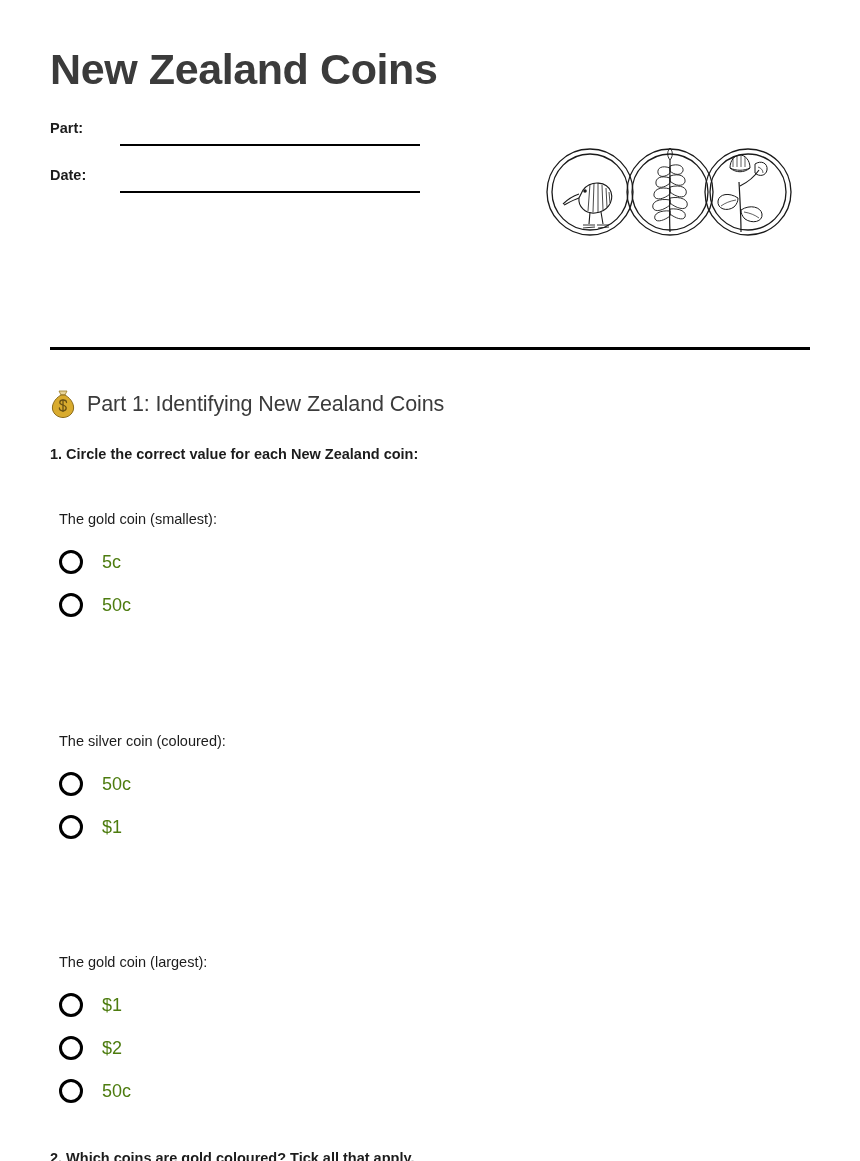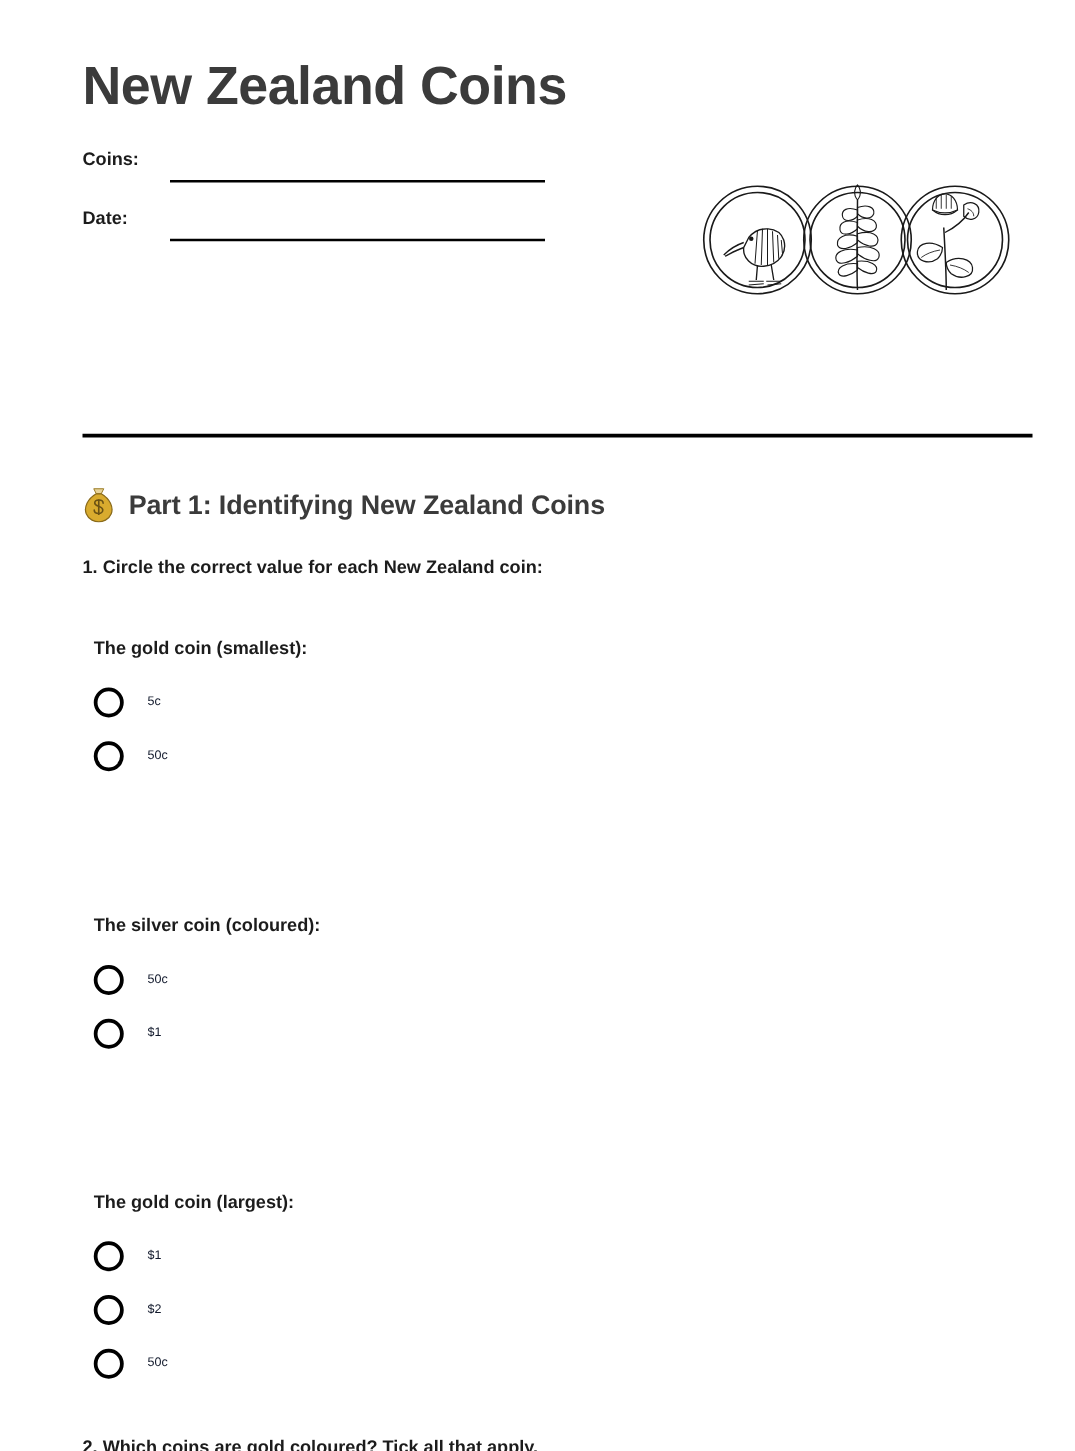--- a/index.html
+++ b/index.html
@@ -11,21 +11,21 @@
     width: 860px;
     height: 1161px;
     position: relative;
     overflow: hidden;
     font-family: "Liberation Sans", sans-serif;
     color: #3a3a3a;
     -webkit-font-smoothing: antialiased;
   }
   .page {
     position: absolute;
-    left: 16px; top: 0;
+    left: 0; top: 0;
     width: 712px;
     height: 1161px;
   }
 
   
   .doc-title {
     position: absolute;
     left: 50px;
     top: 46px;
     font-size: 43px;
@@ -93,21 +93,21 @@
     height: 32px;
   }
   .moneybag-icon {
     width: 26px;
     height: 28px;
     flex: 0 0 auto;
     display: block;
   }
   .section-title {
     font-size: 21.5px;
-    font-weight: bold;
+    font-weight: normal;
     color: #3b3b3b;
     white-space: nowrap;
     letter-spacing: -0.1px;
   }
 
   
   .question-prompt {
     position: absolute;
     left: 50px;
     font-size: 14.5px;
@@ -121,21 +121,21 @@
   .coin-group {
     position: absolute;
     left: 59px;
   }
   .group-1 { top: 512px; }
   .group-2 { top: 734px; }
   .group-3 { top: 955px; }
 
   .group-label {
     font-size: 14.5px;
-    font-weight: bold;
+    font-weight: normal;
     color: #1c1c1c;
     white-space: nowrap;
     margin: 0 0 21px 0;
     line-height: 1;
   }
   .option-row {
     display: flex;
     align-items: center;
     height: 28px;
     margin-bottom: 15px;
@@ -145,36 +145,36 @@
     width: 24px;
     height: 24px;
     flex: 0 0 auto;
     border: 3px solid #000000;
     border-radius: 50%;
     box-sizing: border-box;
     background: transparent;
   }
   .option-label {
     margin-left: 19px;
-    font-size: 10px;
+    font-size: 18px;
     font-weight: normal;
-    color: #0f172a;
+    color: #4d7c0f;
     white-space: nowrap;
     line-height: 1;
   }
 </style>
 </head>
 <body>
 
 <div class="page">
 
   <div class="doc-title">New Zealand Coins</div>
 
   <div class="field-row name">
-    <span class="field-label">Coins:</span>
+    <span class="field-label">Part:</span>
     <span class="field-line"></span>
   </div>
 
   <div class="field-row date">
     <span class="field-label">Date:</span>
     <span class="field-line"></span>
   </div>
 
   <div class="coins-art">
     <svg width="250" height="105" viewBox="0 0 250 105" fill="none" stroke="#1a1a1a" stroke-width="1.3" xmlns="http://www.w3.org/2000/svg">

